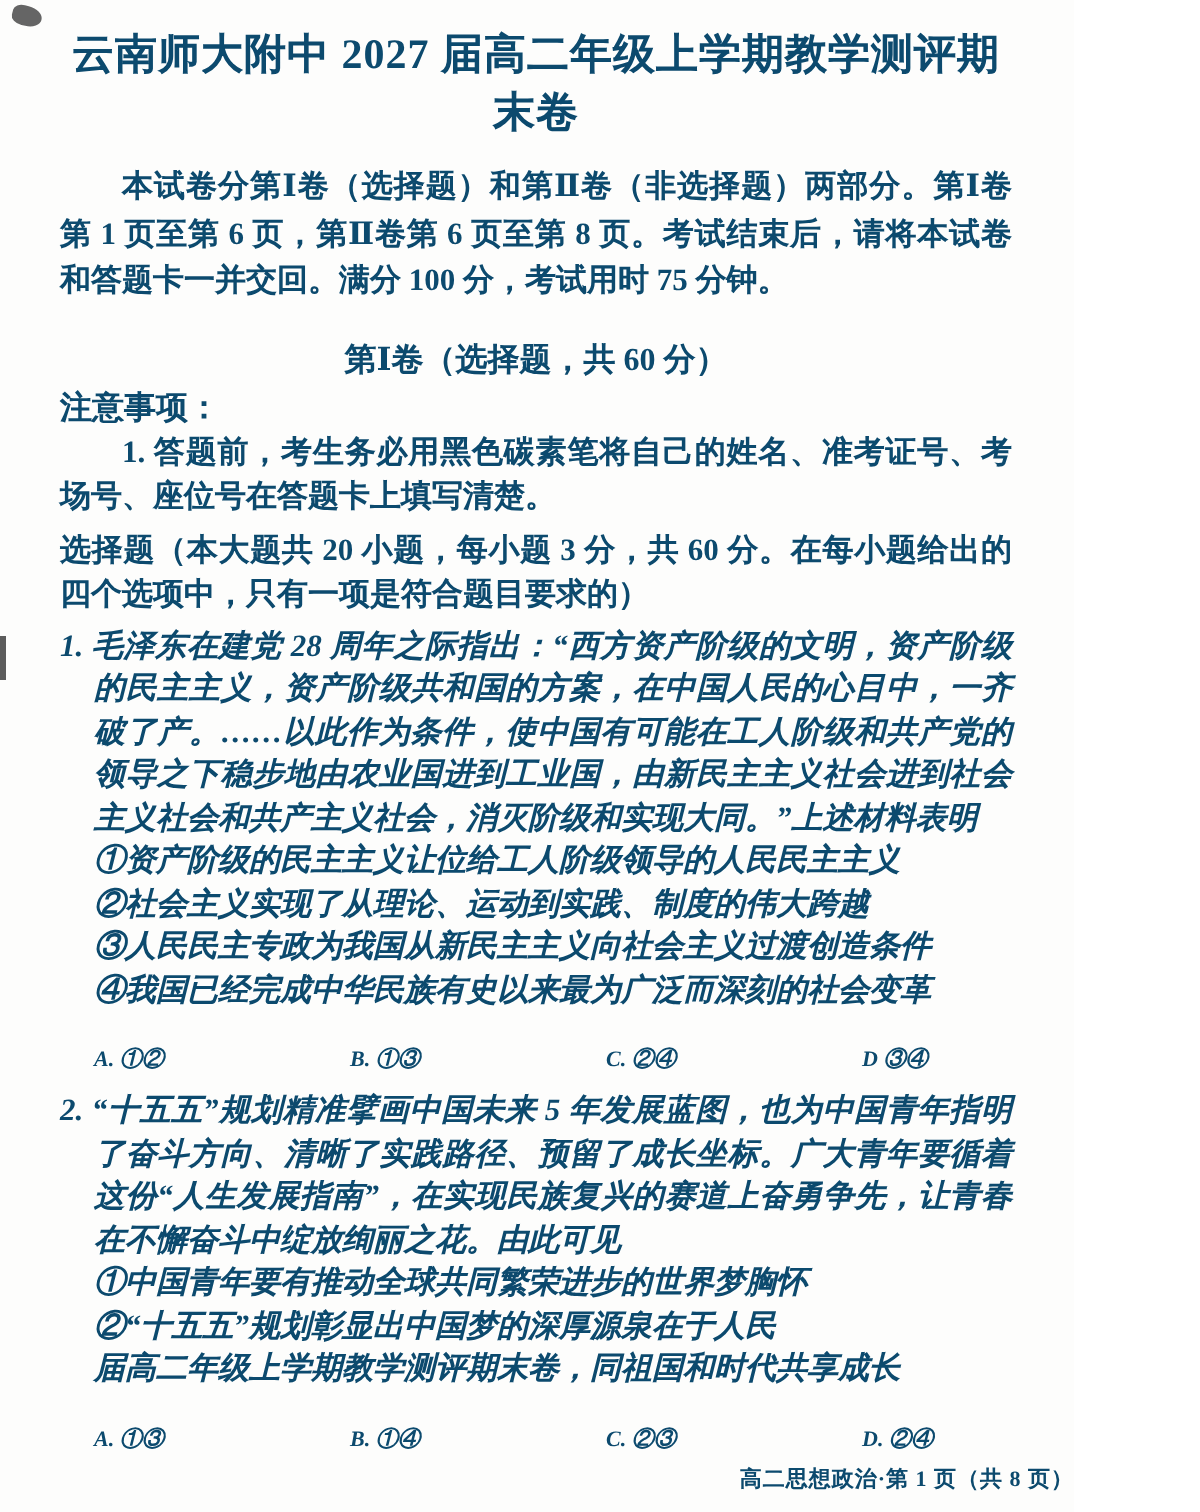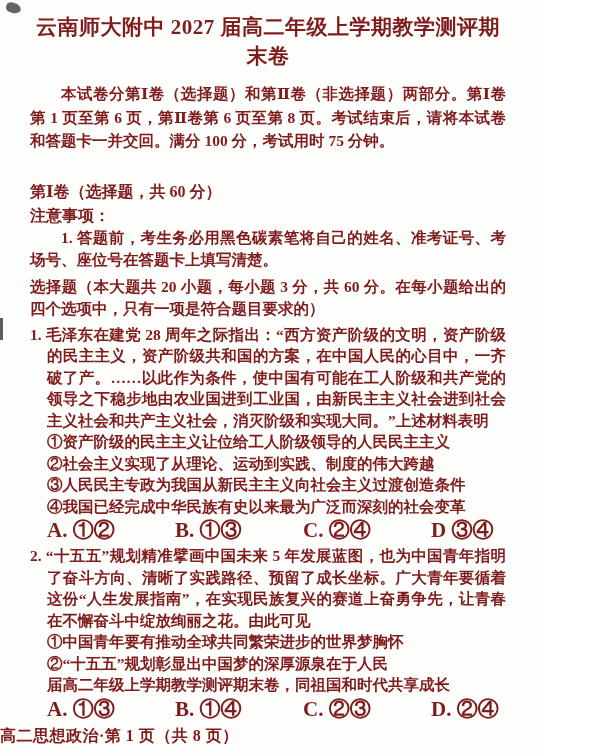--- a/index.html
+++ b/index.html
@@ -3,21 +3,21 @@
 <meta charset="utf-8">
 <style>
   html, body { margin: 0; padding: 0; background: #ffffff; }
   .page {
     position: relative;
     width: 537px;
     height: 756px;
     background: #fdfdfc;
     font-family: "Liberation Serif", "DejaVu Serif", serif;
     font-weight: 700;
-    color: #7f1d1d;
+    color: #0c4a6e;
     overflow: hidden;
     box-sizing: border-box;
   }
   .content {
     position: relative;
     padding: 13px 31px 0 30px;
   }
   .title {
     margin: 0;
     text-align: center;
@@ -33,66 +33,67 @@
     letter-spacing: 1px;
   }
   .intro {
     margin: 11px 0 0 0;
     font-size: 15.5px;
     line-height: 23.5px;
     text-align: justify;
     text-indent: 2em;
   }
   .section-heading {
-    margin-top: 26px;
+    margin-top: 15px;
+    text-align: center;
     font-size: 16px;
     line-height: 25px;
   }
   .notice-title {
     font-size: 16px;
     line-height: 23px;
   }
   .body-p {
     margin: 0;
     font-size: 15.5px;
     line-height: 22px;
     text-align: justify;
   }
   .indent { text-indent: 2em; }
   .instructions { margin-top: 5px; }
-  .question { margin-top: 4px; }
+  .question { margin-top: 4px; font-style: italic; }
   .q-stem {
     margin: 0;
     padding-left: 17px;
     text-indent: -17px;
     font-size: 15.5px;
     line-height: 21.5px;
     text-align: justify;
   }
   .q-item {
     margin: 0;
     padding-left: 17px;
     font-size: 15.5px;
     line-height: 21.5px;
   }
   .options {
     display: flex;
     padding-left: 17px;
-    font-size: 21px;
+    font-size: 11px;
     line-height: 22px;
-    margin-top: 2px;
+    margin-top: 13px;
   }
   .options span { width: 128px; flex: 0 0 auto; }
   .footer {
     position: absolute;
     left: 0;
     bottom: 9px;
     width: 100%;
-    text-align: left;
-    font-size: 16px;
+    text-align: right;
+    font-size: 11px;
     letter-spacing: 0.5px;
   }
   .smudge {
     position: absolute;
     top: 3px;
     left: 6px;
     width: 15px;
     height: 10px;
     background: #4a4a4a;
     border-radius: 40% 60% 55% 45%;

